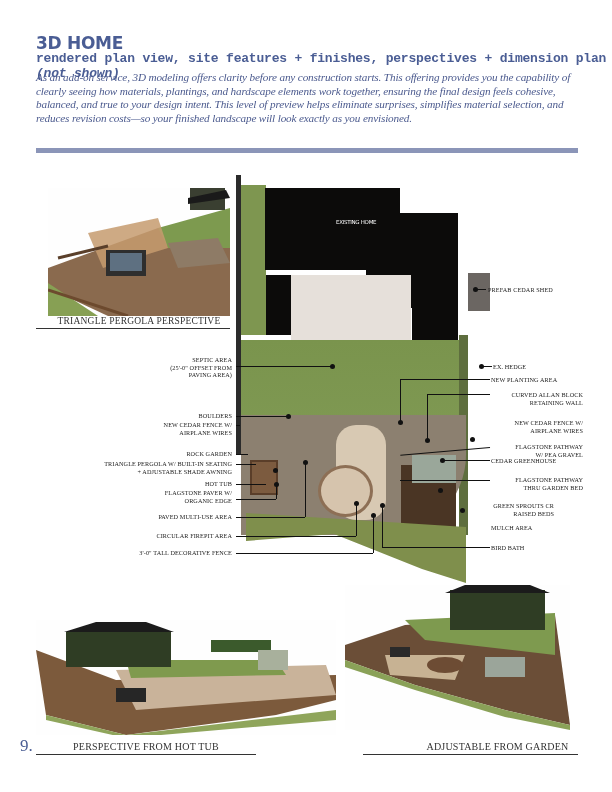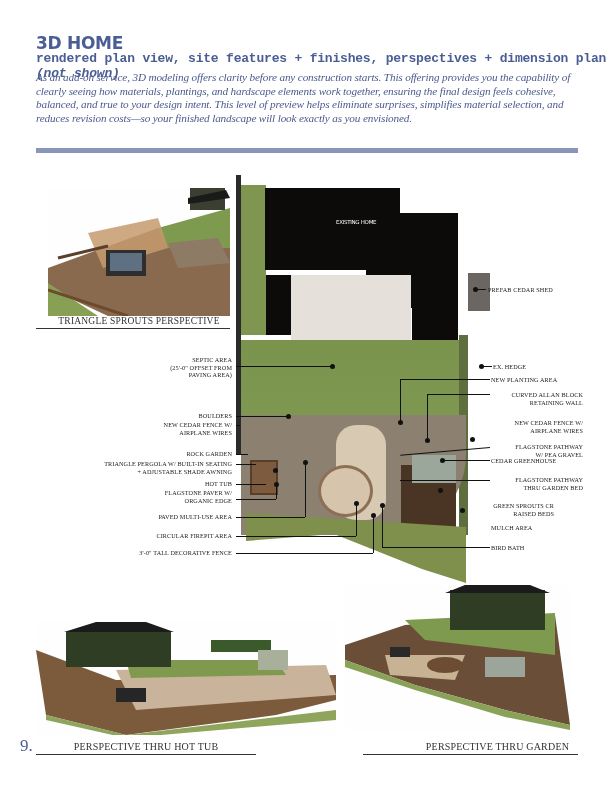--- a/index.html
+++ b/index.html
@@ -59,21 +59,21 @@
     <polygon points="140,10 178,2 182,10 140,16" fill="#1a1a1a"></polygon>
     <polygon points="40,45 110,30 120,60 55,80" fill="#c69b6f" opacity="0.85"></polygon>
     <rect x="58" y="62" width="40" height="26" fill="#2e2e2e"></rect>
     <rect x="62" y="65" width="32" height="18" fill="#5e7081"></rect>
     <polygon points="120,55 170,50 182,75 130,80" fill="#8e7b66"></polygon>
     <polygon points="0,95 0,128 50,128" fill="#87a054"></polygon>
     <line x1="10" y1="70" x2="60" y2="58" stroke="#5a3f2a" stroke-width="3"></line>
     <line x1="0" y1="102" x2="80" y2="128" stroke="#6d4a2e" stroke-width="3"></line>
   </svg>
 </div>
-<div class="caption" style="left:48px; top:316px; width:182px; font-size:9.5px;">TRIANGLE SPROUTS PERSPECTIVE</div>
+<div class="caption" style="left:48px; top:316px; width:182px; font-size:9.5px;">TRIANGLE PERGOLA PERSPECTIVE</div>
 <div class="cap-line" style="left:36px; top:328px; width:194px;"></div>
 
 <div class="plan">
   <div class="strip"></div>
   <div class="lawn-left"></div>
   <div class="house" style="left:29px; top:13px; width:135px; height:82px;"></div>
   <div class="house" style="left:130px; top:38px; width:92px; height:95px;"></div>
   <div class="house" style="left:30px; top:100px; width:25px; height:60px;"></div>
   <div class="patio" style="left:55px; top:100px; width:120px; height:65px;"></div>
   <div class="house" style="left:176px; top:130px; width:46px; height:35px;"></div>
@@ -190,32 +190,32 @@
     <polygon points="80,50 290,45 300,75 100,90" fill="#c9b39a"></polygon>
     <polygon points="90,40 240,40 250,55 95,58" fill="#7f9a4e"></polygon>
     <rect x="30" y="12" width="105" height="35" fill="#2f3d24"></rect>
     <polygon points="28,12 60,2 110,2 138,12" fill="#1b1b1b"></polygon>
     <rect x="175" y="20" width="60" height="12" fill="#3b5a2c"></rect>
     <rect x="222" y="30" width="30" height="20" fill="#a8b09c"></rect>
     <rect x="80" y="68" width="30" height="14" fill="#262626"></rect>
     <polygon points="10,95 90,115 300,90 300,100 90,118 10,100" fill="#8fa55b"></polygon>
   </svg>
 </div>
-<div class="caption" style="left:36px; top:741px; width:220px;">PERSPECTIVE THRU HOT TUB</div>
+<div class="caption" style="left:36px; top:741px; width:220px;">PERSPECTIVE FROM HOT TUB</div>
 <div class="cap-line" style="left:36px; top:754px; width:220px;"></div>
 <div class="page-num">9.</div>
 
 <div class="img" style="left:345px; top:585px; width:225px; height:145px;">
   <svg width="225" height="145" viewBox="0 0 225 145">
     <rect width="225" height="145" fill="#fefefe"></rect>
     <polygon points="0,60 60,40 210,30 225,140 160,125 70,100 0,75" fill="#6b4e37"></polygon>
     <polygon points="60,35 210,28 210,70 80,55" fill="#7e9a4f"></polygon>
     <rect x="105" y="5" width="95" height="40" fill="#2f3d24"></rect>
     <polygon points="100,8 120,0 185,0 205,8" fill="#1b1b1b"></polygon>
     <polygon points="40,70 120,70 110,95 45,90" fill="#c7b293"></polygon>
     <ellipse cx="100" cy="80" rx="18" ry="8" fill="#6d4c34"></ellipse>
     <rect x="140" y="72" width="40" height="20" fill="#9ba59a"></rect>
     <rect x="45" y="62" width="20" height="10" fill="#2a2a2a"></rect>
     <polygon points="0,75 70,100 160,125 225,140 225,145 160,132 70,105 0,82" fill="#8aa158"></polygon>
   </svg>
 </div>
-<div class="caption" style="left:410px; top:741px; width:175px;">PERSPECTIVE THRU GARDEN</div>
+<div class="caption" style="left:410px; top:741px; width:175px;">ADJUSTABLE FROM GARDEN</div>
 <div class="cap-line" style="left:363px; top:754px; width:215px;"></div>
 
 </body></html>

